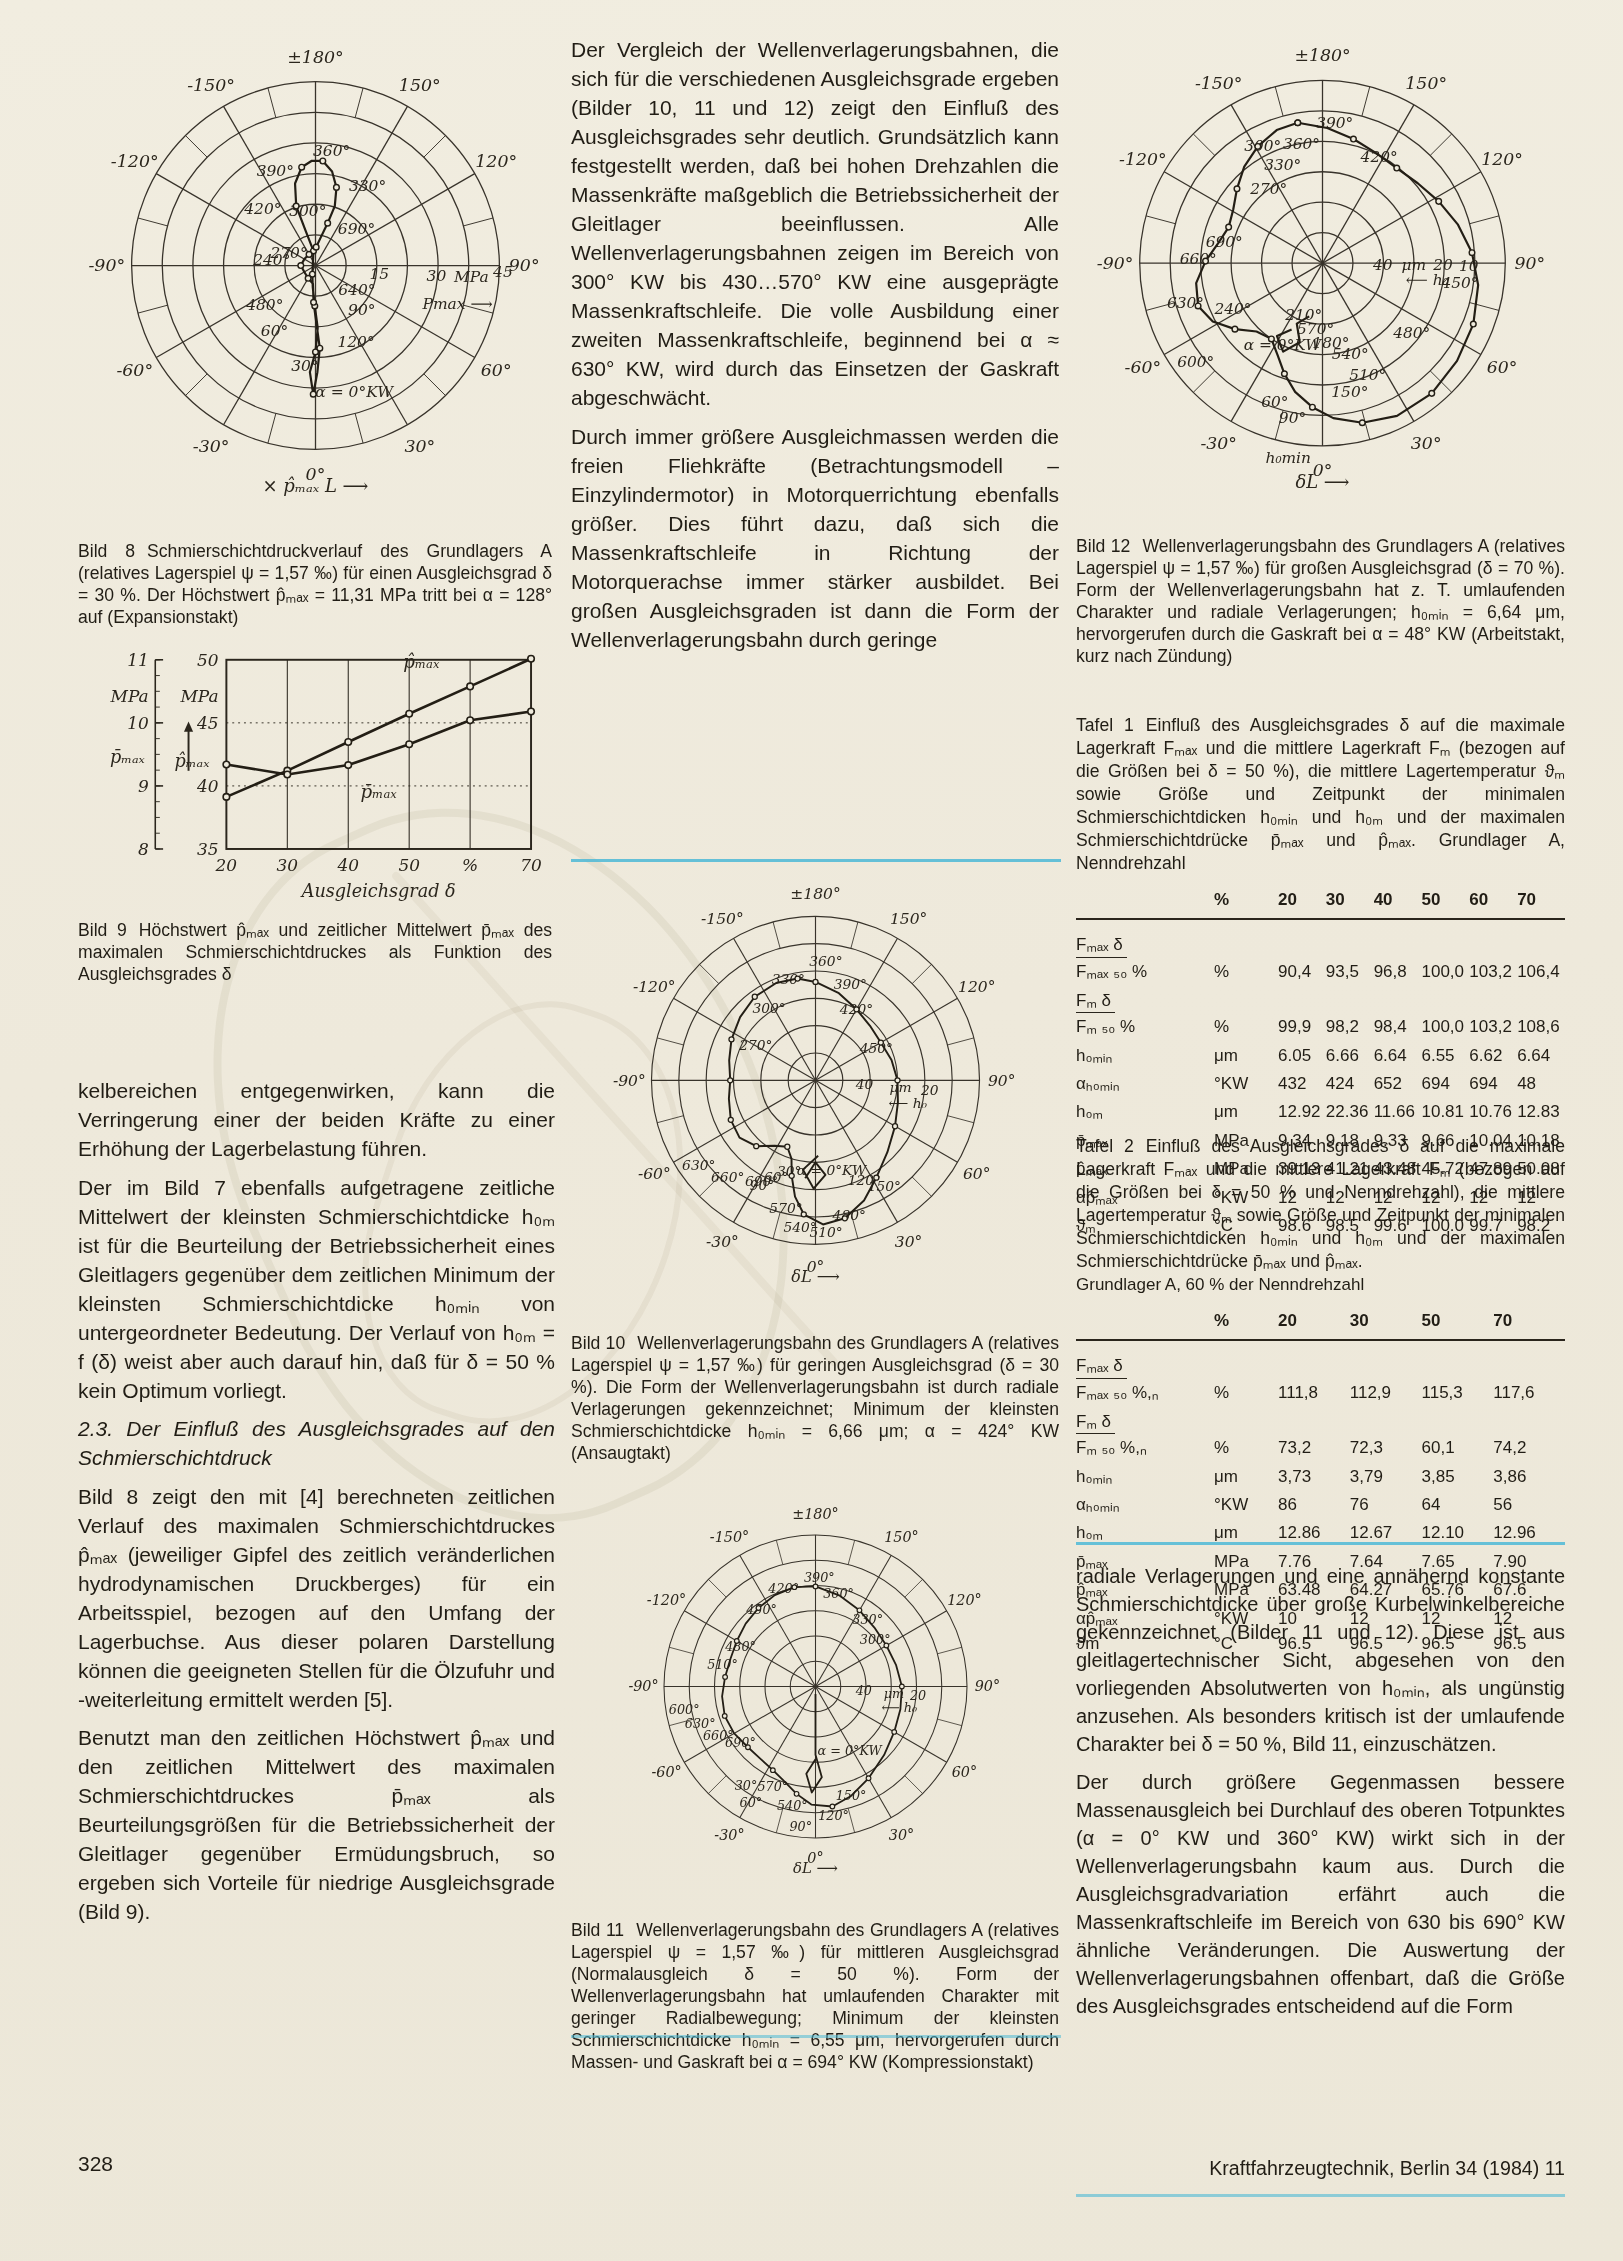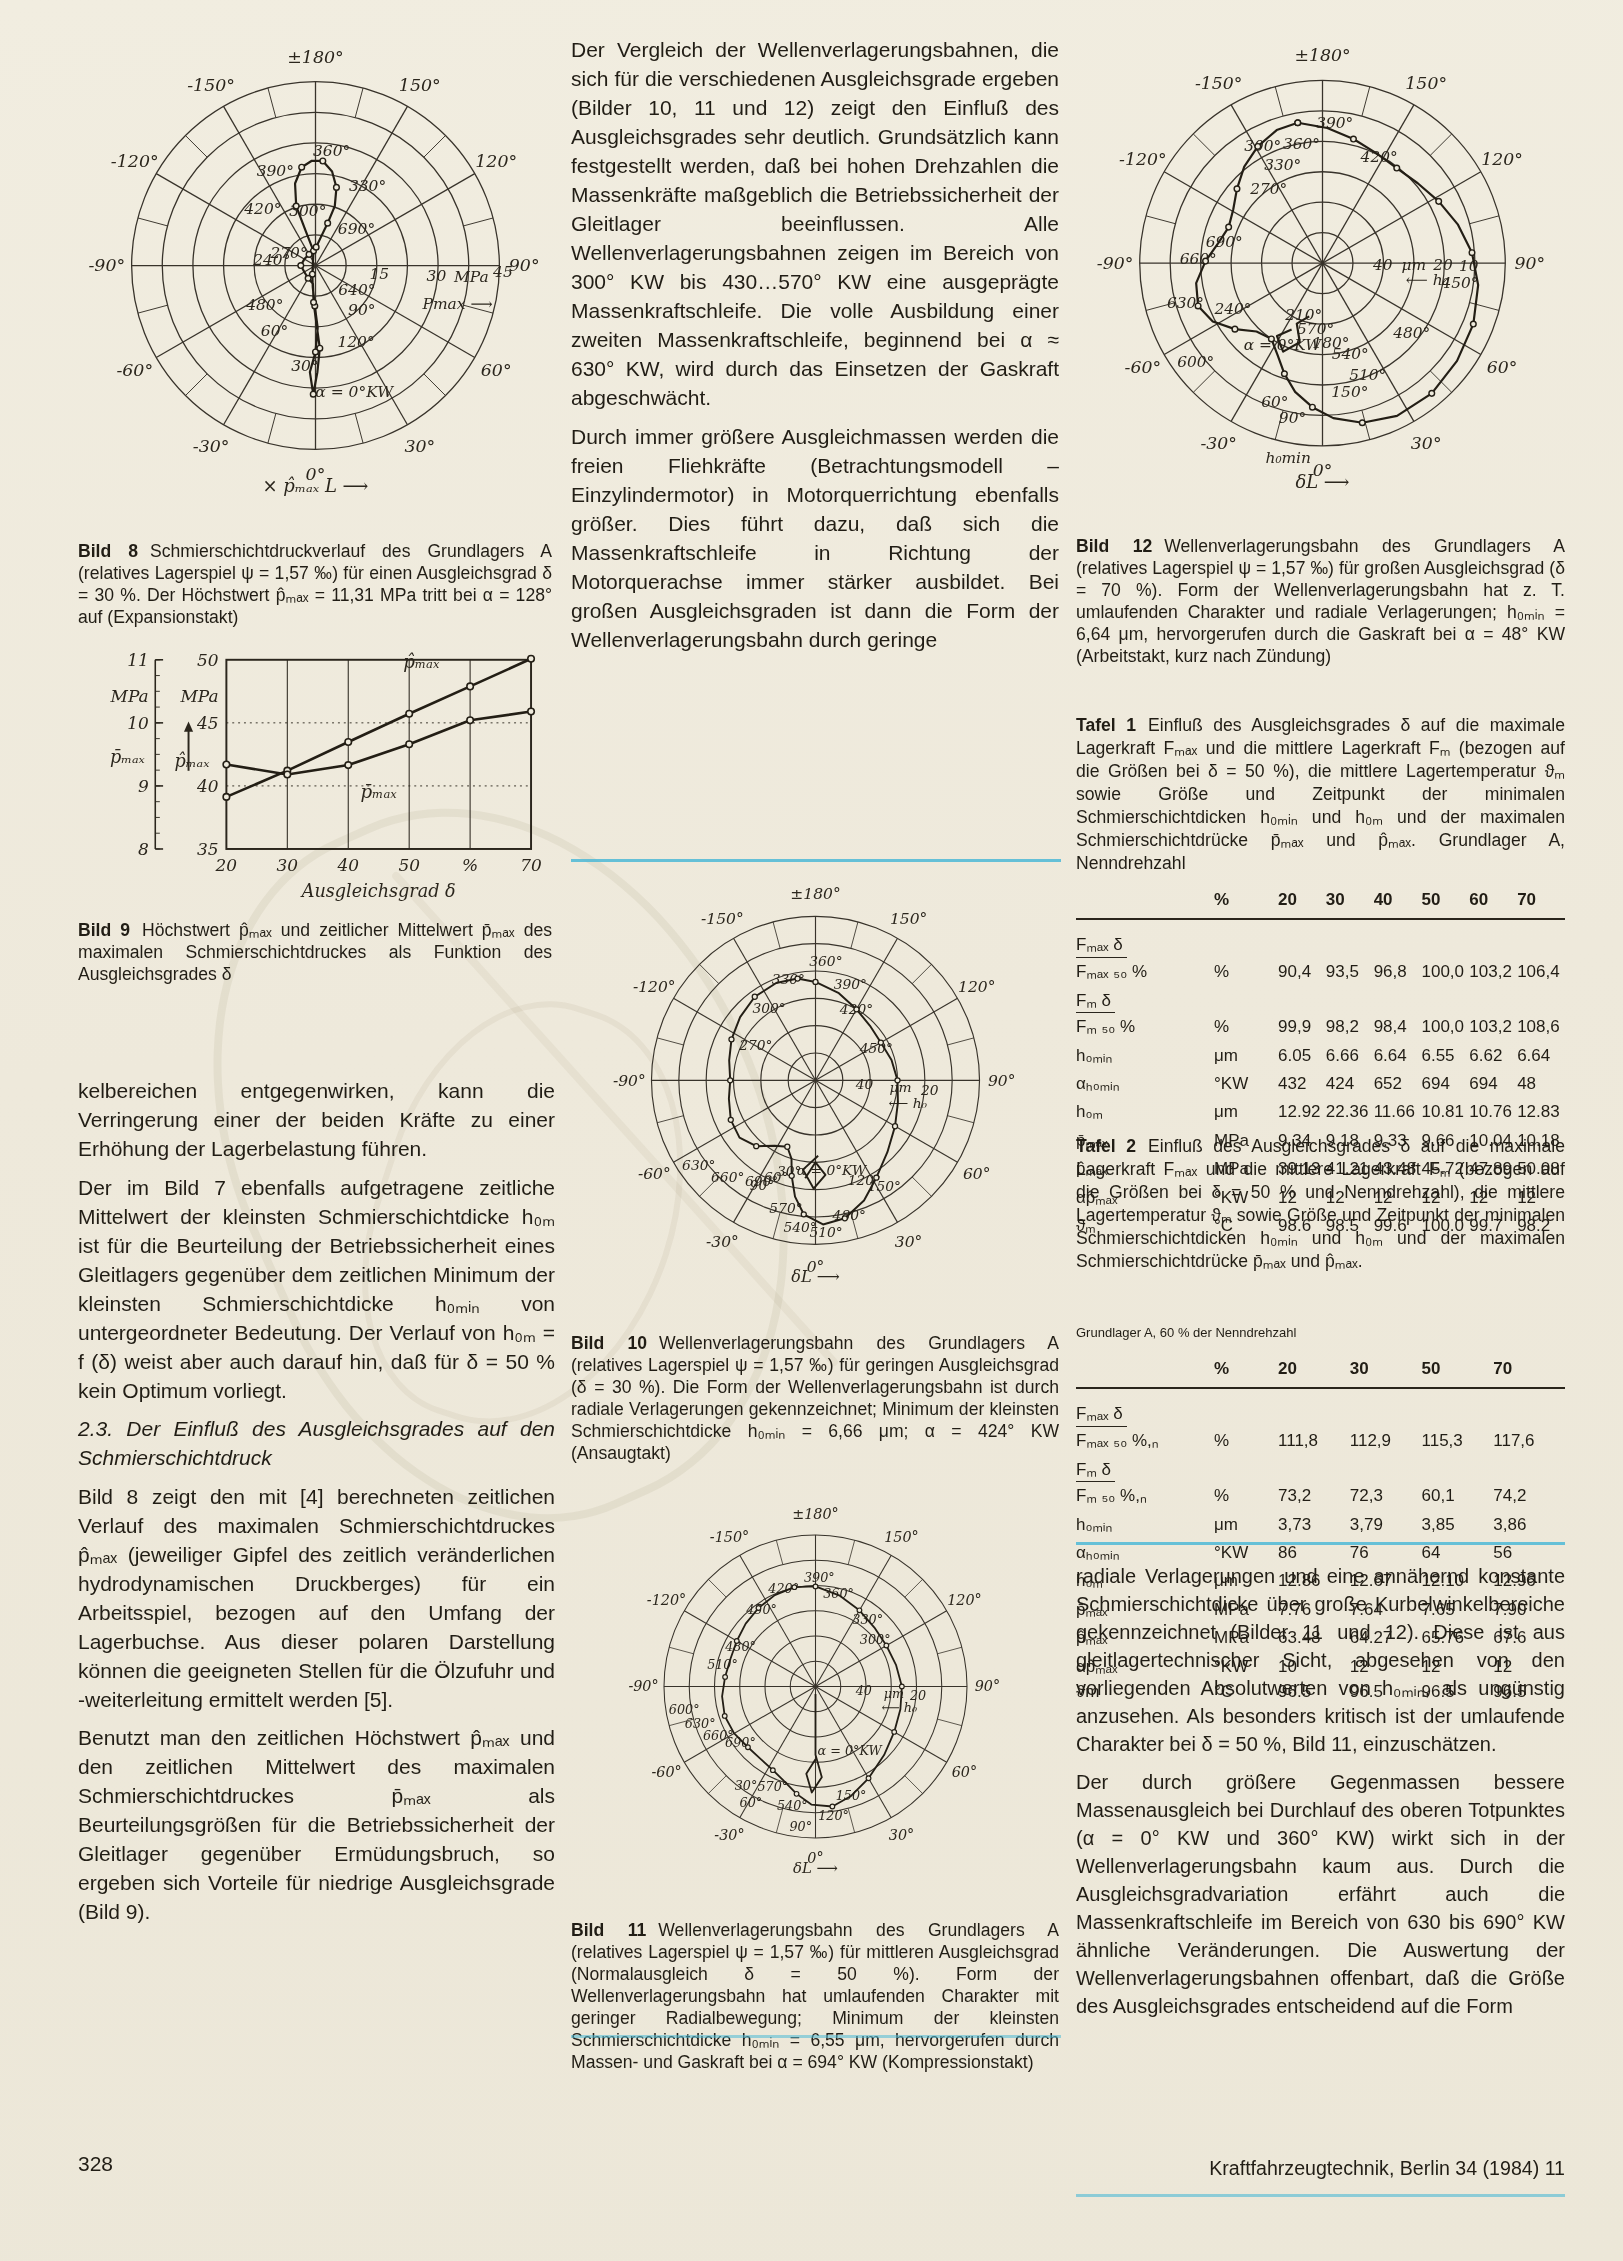--- a/index.html
+++ b/index.html
@@ -5,23 +5,23 @@
   html,body{margin:0;padding:0;background:#c8c4b8;}
   .page{position:relative;width:1623px;height:2261px;overflow:hidden;
         background:linear-gradient(175deg,#f1ede0 0%,#eee9db 45%,#ece7d8 100%);
         font-family:"Liberation Sans",sans-serif;color:#211d15;}
   .abs{position:absolute;}
   .body-txt{font-size:21px;line-height:29px;text-align:justify;}
   .body-txt p{margin:0 0 9.5px 0;}
   .r-txt{font-size:20px;line-height:28px;}
   .heading{font-style:italic;margin:17.6px 0 9.5px 0;}
   .cap{font-size:17.6px;line-height:22px;text-align:justify;}
-  .capb{font-weight:bold;padding-right:12px;}
+  .capb{font-weight:normal;padding-right:12px;}
   .tafel-title{font-size:17.6px;line-height:23px;text-align:justify;margin-top:35px;}
-  .tafel-note{font-size:13px;line-height:23px;margin-top:48px;}
+  .tafel-note{font-size:17px;line-height:23px;}
   .t-grid{display:grid;font-size:17px;margin-top:15px;align-items:end;}
   .t-grid .th{font-weight:bold;padding-bottom:6.8px;}
   .t-rule{grid-column:1/-1;border-top:2.7px solid #2a251c;margin:1.4px 0 9.5px 0;}
   .t-cell{padding:2.7px 0;}
   .fr-top{border-bottom:1.7px solid #2a251c;display:inline-block;padding:0 4px 1.4px 0;}
   .fr-bot{padding-top:1.4px;}
   .cyan{background:#4cb9d6;height:3.4px;opacity:.85;}
   .footer{font-size:21px;}
   .wm{border-radius:48% 52% 55% 45%;pointer-events:none;}
   svg text{user-select:none;}

